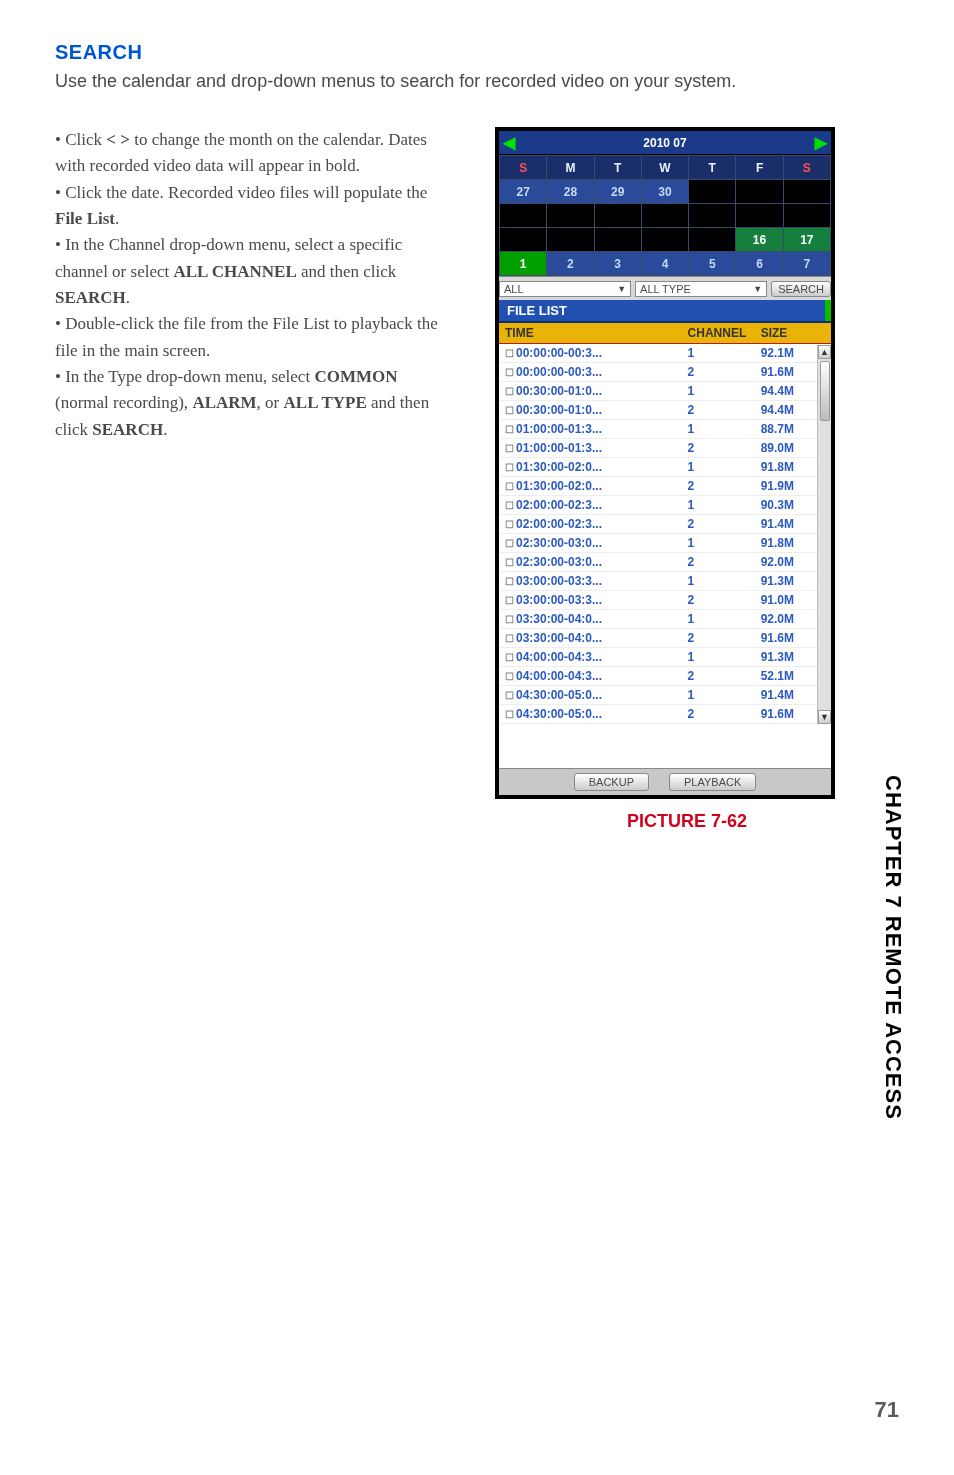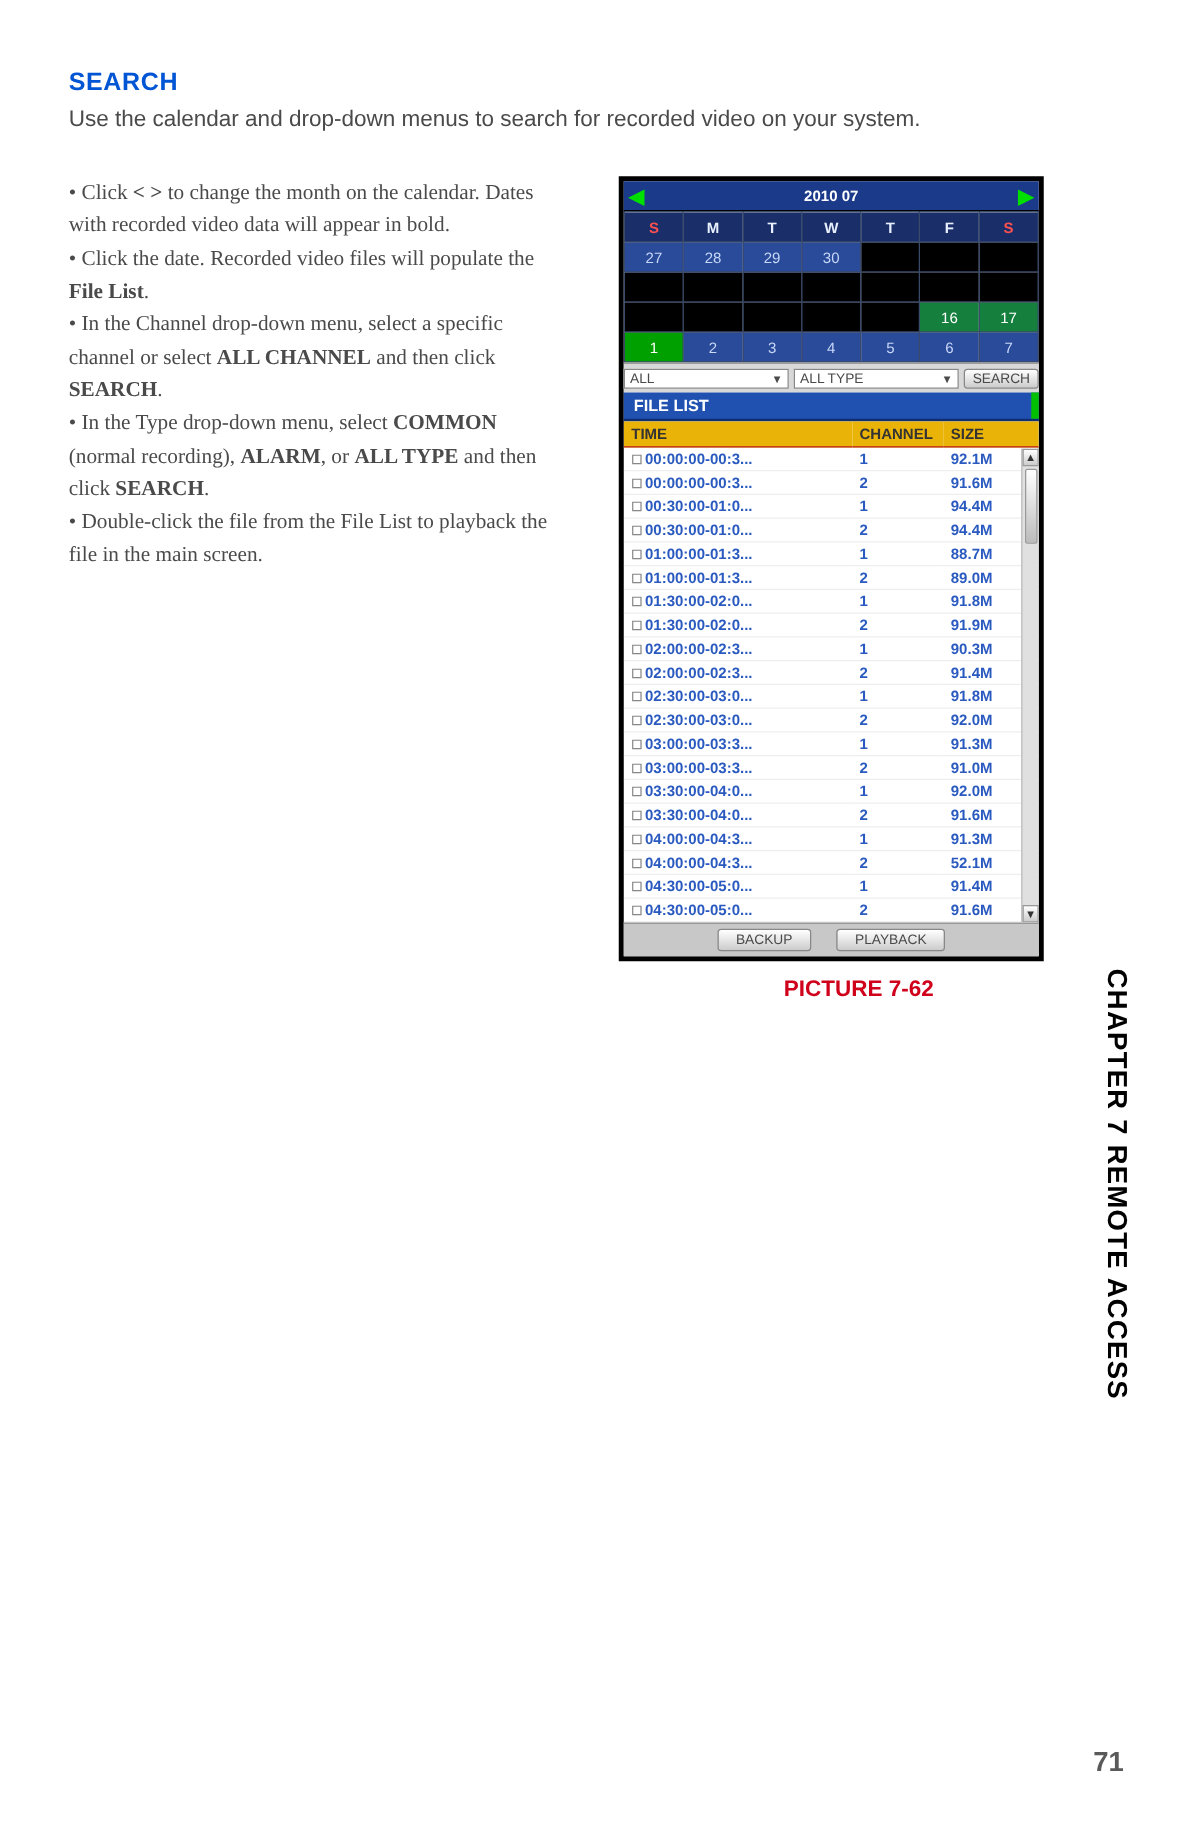--- a/index.html
+++ b/index.html
@@ -5,21 +5,21 @@
     * { margin: 0; padding: 0; box-sizing: border-box; }
     body {
       width: 954px;
       height: 1475px;
       background: #fff;
       font-family: Arial, Helvetica, sans-serif;
       position: relative;
       color: #4a4a4a;
     }
     .content {
-      padding: 55px 55px 0 55px;
+      padding: 41px 55px 0 55px;
     }
     .section-heading {
       color: #0055d4;
       font-weight: bold;
       font-size: 20px;
       letter-spacing: 0.5px;
       margin-bottom: 4px;
     }
     .intro {
       font-size: 18px;
@@ -108,21 +108,21 @@
       border-collapse: collapse;
       table-layout: fixed;
     }
     table.cal th, table.cal td {
       border: 1px solid #3a4a6a;
       font-size: 12px;
       text-align: center;
       height: 24px;
       color: #c8d8f8;
       background: #2a4a9a;
-      font-weight: normal;
+      font-weight: bold;
     }
     table.cal th {
       background: #1a2f6a;
       color: #e8f0ff;
       font-weight: bold;
     }
     table.cal th.weekend { color: #ff5050; }
     table.cal td.dim { color: #555; background: #000; }
     table.cal td.sel { background: #00a000; color: #fff; }
     table.cal td.hl { background: #15803d; color: #fff; }
@@ -242,20 +242,21 @@
     .scrollbar .track { flex: 1; }
 
     
     .bot-btns {
       display: flex;
       justify-content: center;
       gap: 20px;
       padding: 4px;
       background: #c8c8c8;
       border-top: 1px solid #888;
+      margin-top: 44px;
     }
     .bot-btns .btn {
       background: linear-gradient(#fff,#ccc);
       border: 1px solid #888;
       padding: 2px 14px;
       font-size: 11px;
       border-radius: 3px;
       cursor: pointer;
     }
   </style>
@@ -270,24 +271,24 @@
     <div class="left-col">
       <p>
         <span>• Click </span><b>&lt; &gt;</b><span> to change the month on the calendar. Dates with recorded video data will appear in bold.</span>
       </p>
       <p>
         <span>• Click the date. Recorded video files will populate the </span><b>File List</b><span>.</span>
       </p>
       <p>
         <span>• In the Channel drop-down menu, select a specific channel or select </span><b>ALL CHANNEL</b><span> and then click </span><b>SEARCH</b><span>.</span>
       </p>
+      <p>• Double-click the file from the File List to playback the file in the main screen.</p>
       <p>
         <span>• In the Type drop-down menu, select </span><b>COMMON</b><span> (normal recording), </span><b>ALARM</b><span>, or </span><b>ALL TYPE</b><span> and then click </span><b>SEARCH</b><span>.</span>
       </p>
-      <p>• Double-click the file from the File List to playback the file in the main screen.</p>
     </div>
 
     <div class="right-col">
       <div class="shot">
 
         <div class="cal-head">
           <span class="arrow left">◀</span>
           <span>2010 07</span>
           <span class="arrow right">▶</span>
         </div>

